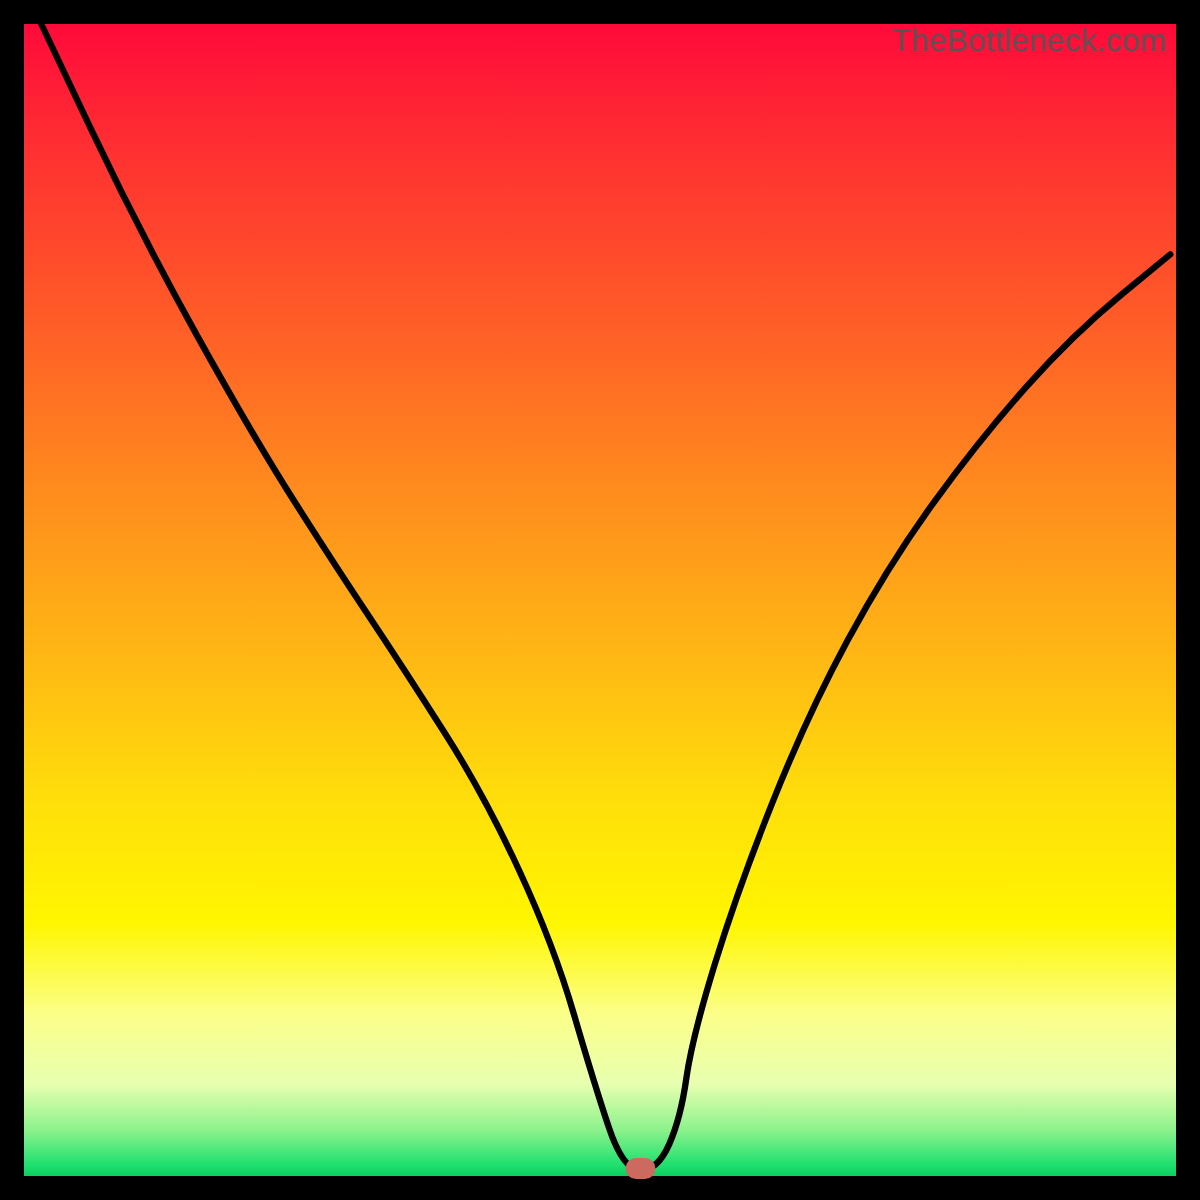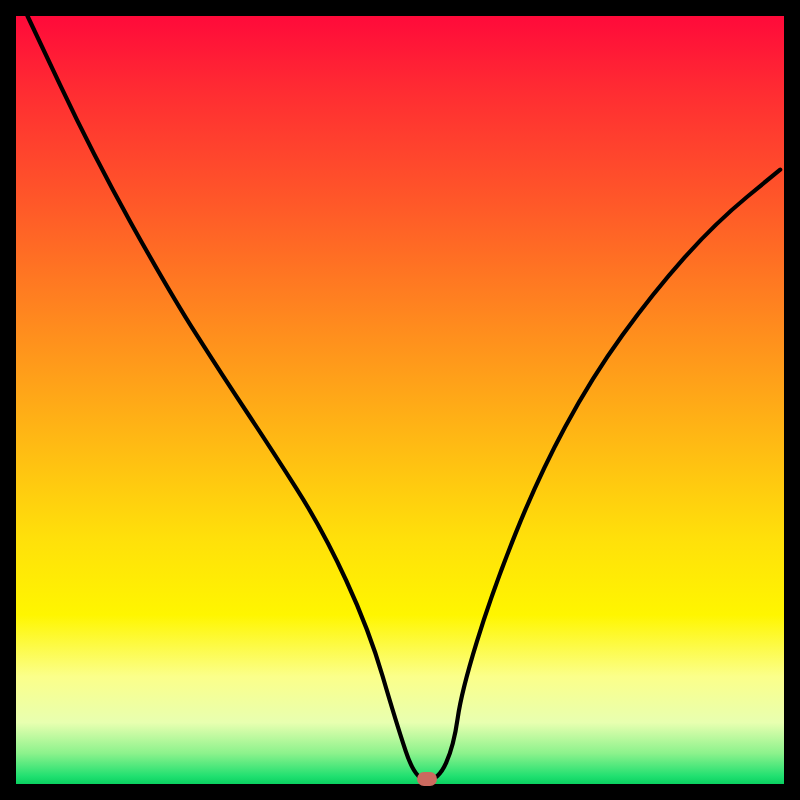--- a/index.html
+++ b/index.html
@@ -64,20 +64,21 @@
     border-radius: 7px;
     background: #cc6a5f;
   }
 </style>
 </head>
 <body>
 
 <div class="frame">
   <div class="plot-area">
 
+    <div class="attribution">TheBottleneck.com</div>
 
     <svg class="curve" viewBox="0 0 768 768" preserveAspectRatio="none">
       <path fill="none" stroke="#000" stroke-width="4.2" stroke-linecap="round" stroke-linejoin="round" d="M 11.5 0.0 Q 11.5 0.0 44.2 69.1 Q 76.8 138.2 115.2 207.4 Q 153.6 276.5 180.5 318.7 Q 207.4 361.0 230.4 395.5 Q 253.4 430.1 280.3 472.3 Q 307.2 514.6 330.2 564.5 Q 353.3 614.4 366.7 660.5 Q 380.2 706.6 389.8 735.4 Q 399.4 764.2 410.9 764.2 Q 422.4 764.2 430.1 746.9 Q 437.8 729.6 441.6 702.7 Q 445.4 675.8 460.8 625.9 Q 476.2 576.0 499.2 518.4 Q 522.2 460.8 549.1 410.9 Q 576.0 361.0 606.7 318.7 Q 637.4 276.5 668.2 241.9 Q 698.9 207.4 731.5 180.5 T 764.2 153.6"></path>
     </svg>
 
     <div class="marker" style="left:400.9px; top:755.6px;"></div>
 
   </div>
 </div>
 

